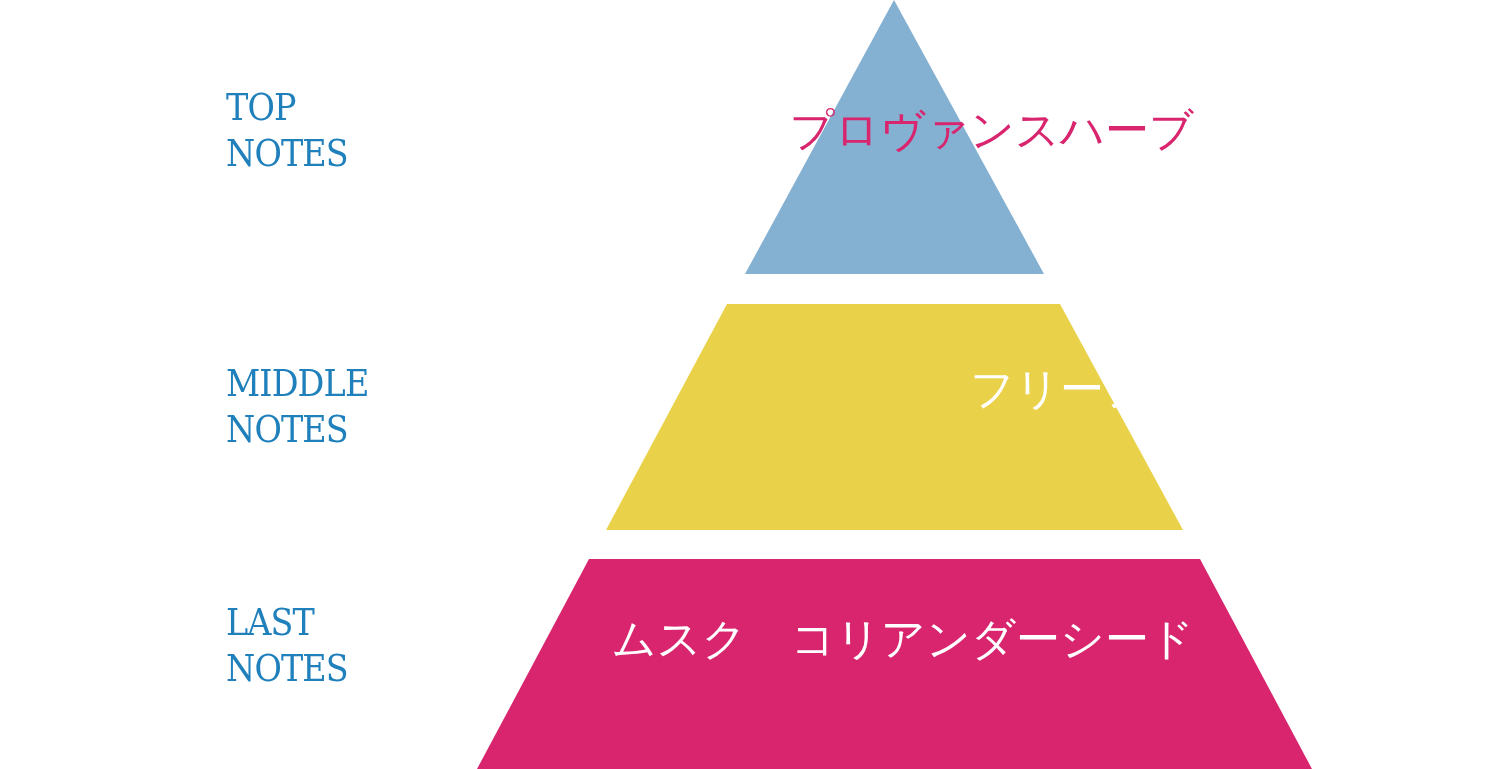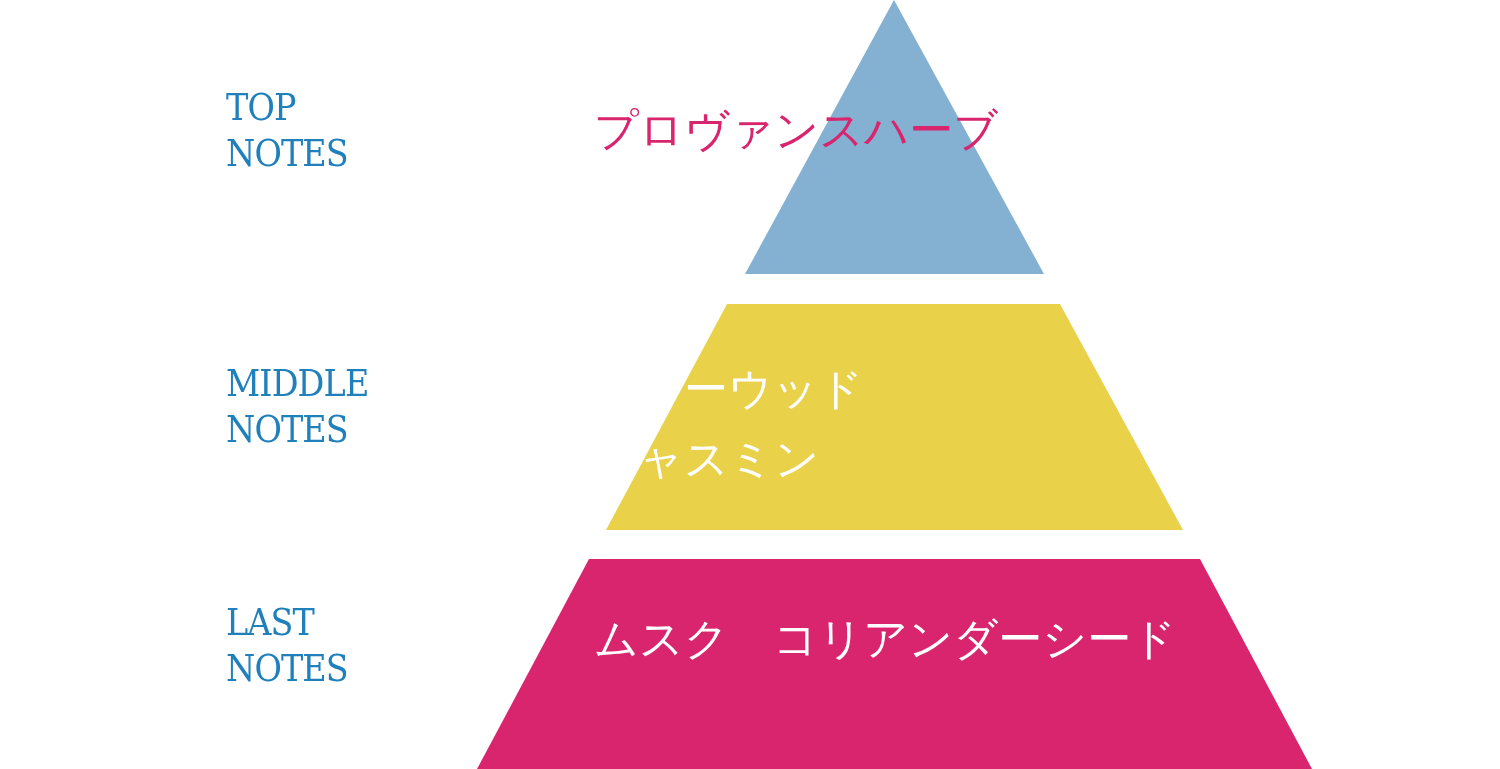--- a/index.html
+++ b/index.html
@@ -6,21 +6,21 @@
     body { width: 1500px; height: 769px; position: relative; overflow: hidden; }
     .pyramid { position: absolute; left: 0; top: 0; width: 1500px; height: 769px; }
     .label {
       position: absolute; left: 226px;
       font-family: "DejaVu Serif", "Liberation Serif", serif;
       font-size: 38px; line-height: 46px; letter-spacing: -1px;
       color: #2080BC; transform: scaleX(0.88); transform-origin: left top;
     }
     .label span { display: block; }
     .tier-text {
-      position: absolute; text-align: left;
+      position: absolute; text-align: right;
       font-family: "DejaVu Sans", "Liberation Sans", sans-serif;
       font-size: 44px; line-height: 70px; font-weight: normal;
       white-space: nowrap;
     }
     .tier-text span { display: block; }
   </style>
 </head>
 <body>
 
 <svg class="pyramid" viewBox="0 0 1500 769" xmlns="http://www.w3.org/2000/svg">
@@ -39,18 +39,17 @@
 </div>
 <div class="label" style="top:599px;">
   <span>LAST</span>
   <span>NOTES</span>
 </div>
 
 <div class="tier-text" style="left:594px; width:600px; top:95px; color:#D8256E;">
   <span>プロヴァンスハーブ</span>
 </div>
 <div class="tier-text" style="left:594px; width:600px; top:354px; color:#FFFFFF;">
-  <span>シダーウッド</span>
-  <span>ジャスミン</span>
+  <span>フリージア</span>
 </div>
 <div class="tier-text" style="left:594px; width:600px; top:604px; color:#FFFFFF;">
   <span>ムスク　コリアンダーシード</span>
 </div>
 
 </body></html>

